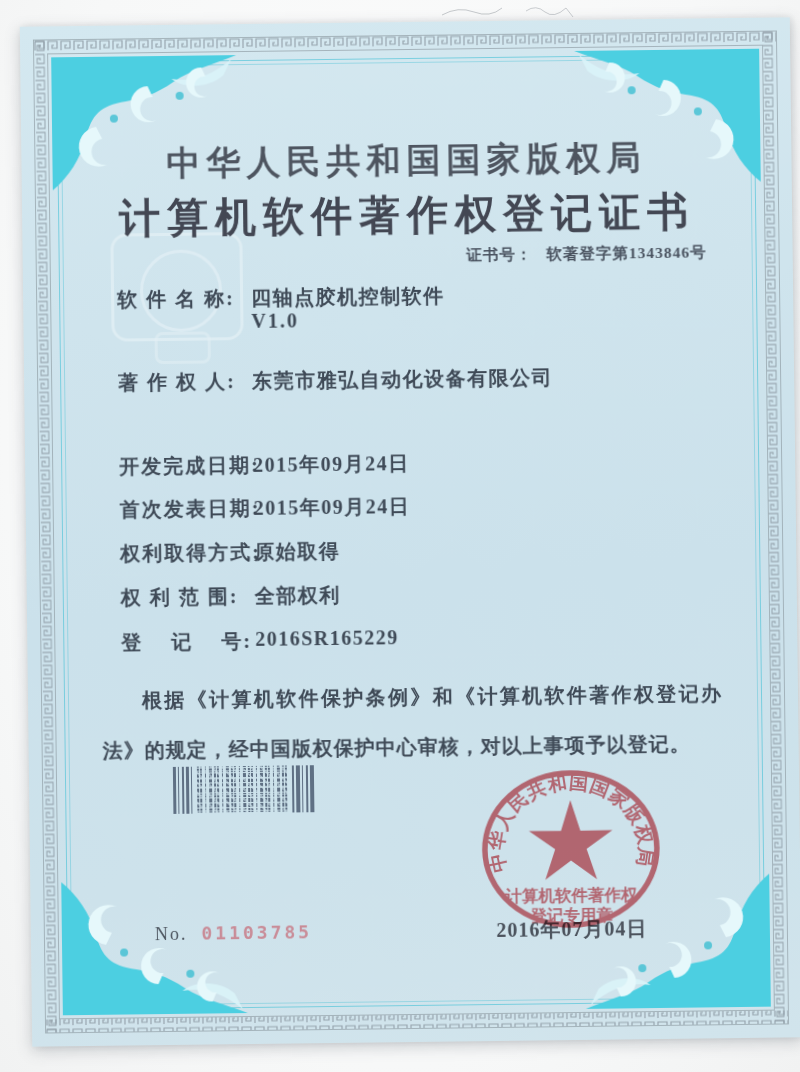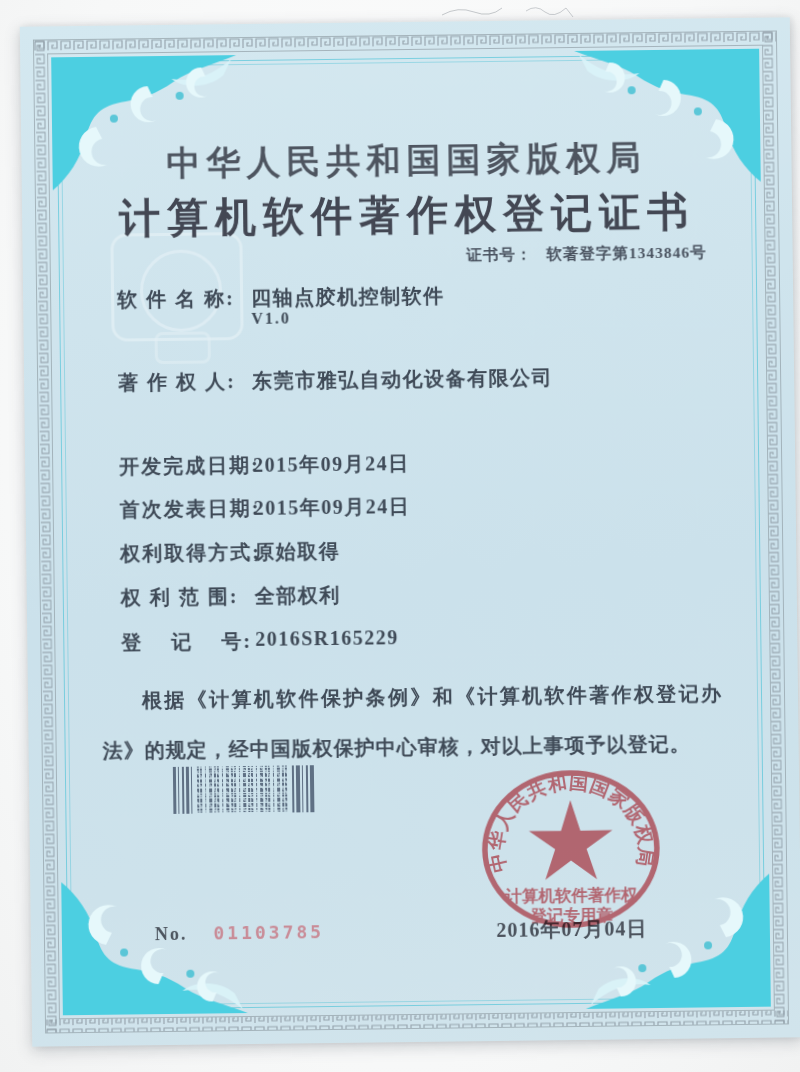--- a/index.html
+++ b/index.html
@@ -65,21 +65,21 @@
     position:absolute; top:224px; right:86px;
     font-size:15.5px; color:#4a5360; letter-spacing:1px; font-weight:600;
   }
   .cert-no .gap { display:inline-block; width:14px; }
 
   .field-row { position:absolute; left:94px; font-size:20px; font-weight:600;
     color:#3f4a57; letter-spacing:1px; }
   .field-row .label { display:inline-block; white-space:pre; letter-spacing:2px; }
   .field-row .value { position:absolute; left:134px; top:0; white-space:pre; letter-spacing:1.5px; }
   .row1 { top:261px; } .row1b { position:absolute; left:228px; top:286px;
-    font-size:16px; font-weight:600; color:#3f4a57; letter-spacing:2px; }
+    font-size:20px; font-weight:600; color:#3f4a57; letter-spacing:2px; }
   .row2 { top:344px; }
   .row3 { top:428px; }
   .row4 { top:471px; }
   .row5 { top:515px; }
   .row6 { top:559px; }
   .row7 { top:604px; }
 
   .statement {
     position:absolute; left:74px; top:650px; width:620px;
     font-size:20px; line-height:50px; color:#3f4a57; font-weight:600;
@@ -101,21 +101,21 @@
   }
 
   
   .seal-svg { position:absolute; left:436px; top:734px; mix-blend-mode:multiply; opacity:.88; }
   .issue-date {
     position:absolute; left:436px; top:896px; width:210px; text-align:center;
     font-size:20px; font-weight:700; color:#4b525c; letter-spacing:1px;
   }
 
   .serial { position:absolute; left:124px; top:898px; font-size:18px; }
-  .serial .no-label { color:#4c545e; letter-spacing:2px; font-weight:700; margin-right:26px; }
+  .serial .no-label { color:#4c545e; letter-spacing:2px; font-weight:400; margin-right:14px; }
   .serial .no-value { font-family:"DejaVu Sans Mono", monospace; color:#c9838f;
     letter-spacing:3px; font-weight:600; opacity:.9; }
 
   .handwriting { position:absolute; left:430px; top:0; }
 </style>
 </head>
 <body>
 
 <svg class="handwriting" width="220" height="22" viewBox="0 0 220 22">
   <path d="M12,15 q16,-9 32,-3 t28,-4" fill="none" stroke="#9aa0a6" stroke-width="1" opacity=".55"></path>

